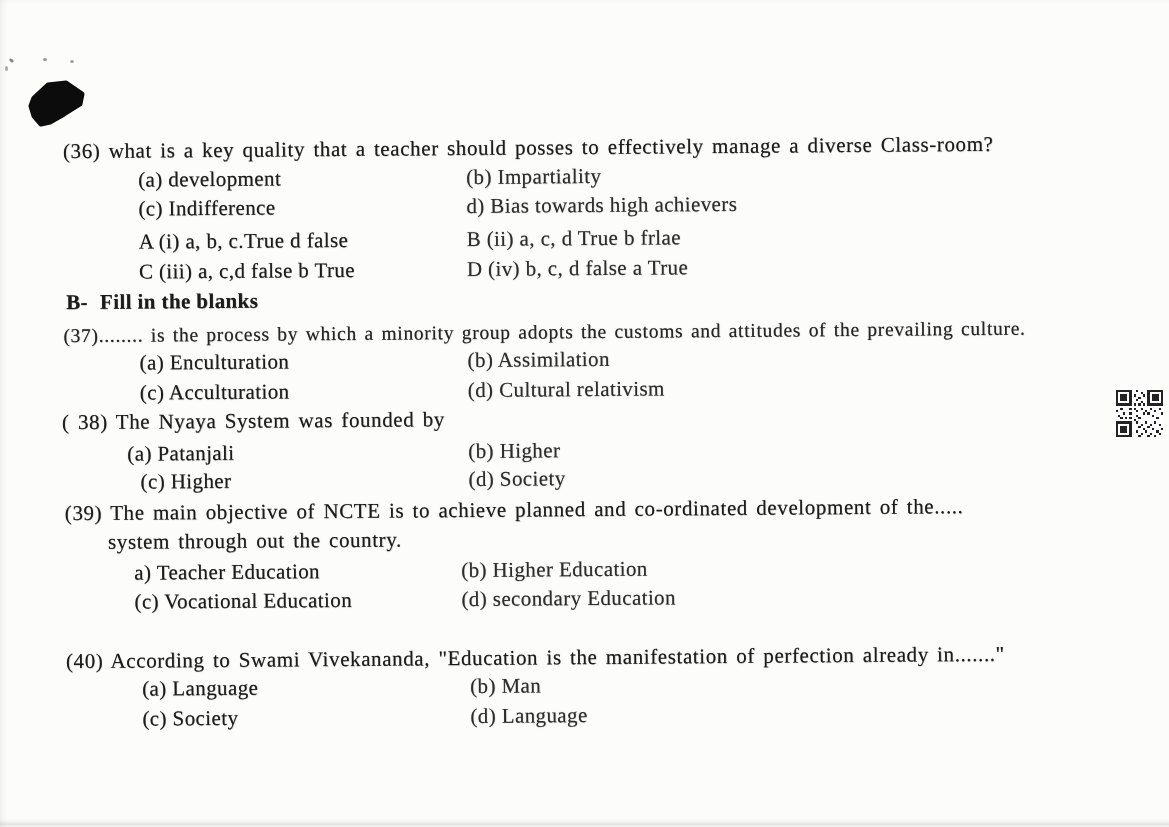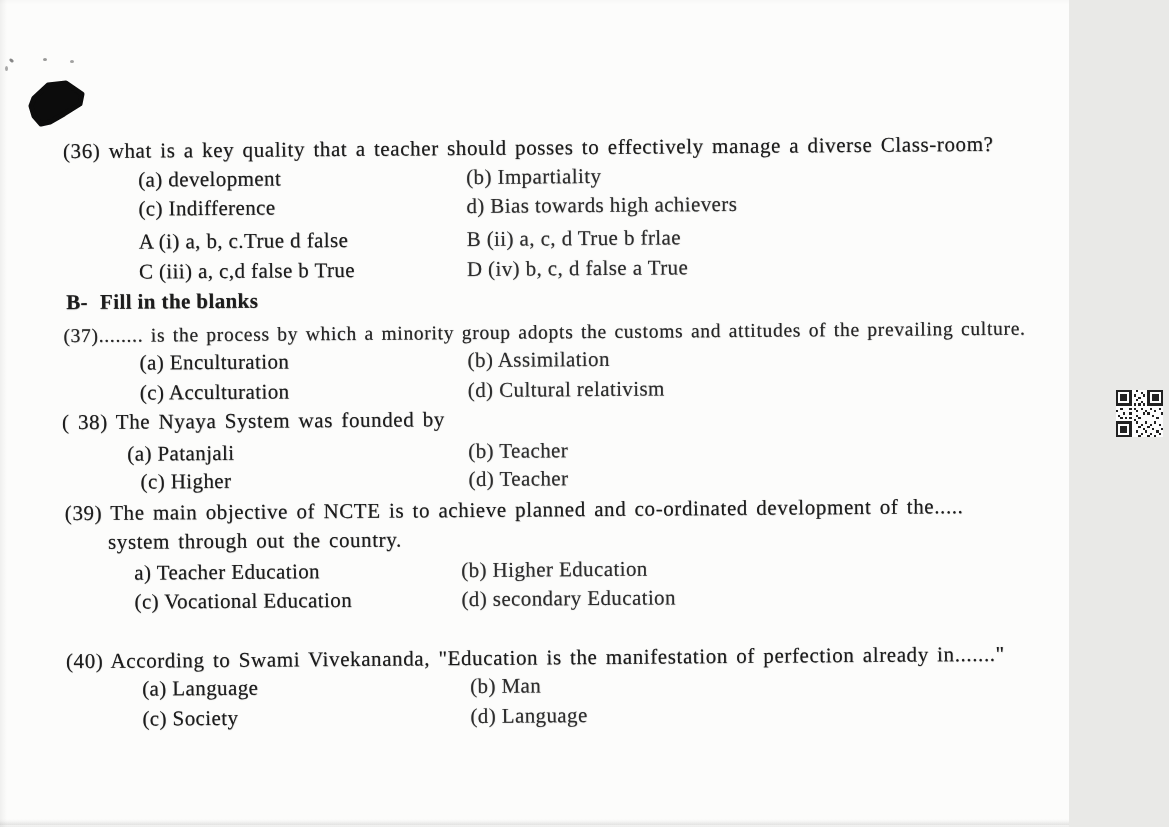--- a/index.html
+++ b/index.html
@@ -5,21 +5,21 @@
   html, body {
     margin: 0;
     padding: 0;
     width: 1169px;
     height: 827px;
     overflow: hidden;
     background: #e9e9e7;
   }
   .page {
     position: relative;
-    width: 1069px;
+    width: 1169px;
     height: 827px;
     background:
       linear-gradient(90deg, rgba(0,0,0,0.05), rgba(0,0,0,0) 7px),
       linear-gradient(0deg, rgba(0,0,0,0.06), rgba(0,0,0,0) 6px),
       linear-gradient(180deg, rgba(0,0,0,0.02), rgba(0,0,0,0) 5px),
       #fcfcfb;
     font-family: "Liberation Serif", "DejaVu Serif", serif;
     color: #1c1c1c;
   }
   .tilt {
@@ -136,23 +136,23 @@
     </div>
 
     <div class="line q-small" style="left:64px; top:324px">(37)........ is the process by which a minority group adopts the customs and attitudes of the prevailing culture.</div>
     <div class="opt" style="left:140px; top:351px">(a) Enculturation</div>
     <div class="opt col2" style="left:468px; top:351px">(b) Assimilation</div>
     <div class="opt" style="left:140px; top:381px">(c) Acculturation</div>
     <div class="opt col2" style="left:468px; top:381px">(d) Cultural relativism</div>
 
     <div class="line q-line" style="left:62px; top:410px">( 38) The Nyaya System was founded by</div>
     <div class="opt" style="left:127px; top:442px">(a) Patanjali</div>
-    <div class="opt col2" style="left:468px; top:442px">(b) Teacher</div>
+    <div class="opt col2" style="left:468px; top:442px">(b) Higher</div>
     <div class="opt" style="left:140px; top:470px">(c) Higher</div>
-    <div class="opt col2" style="left:468px; top:470px">(d) Teacher</div>
+    <div class="opt col2" style="left:468px; top:470px">(d) Society</div>
 
     <div class="line q-line" style="left:64px; top:501px">(39) The main objective of NCTE is to achieve planned and co-ordinated development of the.....</div>
     <div class="line q-line" style="left:107px; top:530px">system through out the country.</div>
     <div class="opt" style="left:133px; top:561px">a) Teacher Education</div>
     <div class="opt col2" style="left:460px; top:561px">(b) Higher Education</div>
     <div class="opt" style="left:133px; top:590px">(c) Vocational Education</div>
     <div class="opt col2" style="left:460px; top:590px">(d) secondary Education</div>
 
     <div class="line q-line" style="left:64px; top:649px">(40) According to Swami Vivekananda, "Education is the manifestation of perfection already in......."</div>
     <div class="opt" style="left:140px; top:677px">(a) Language</div>

